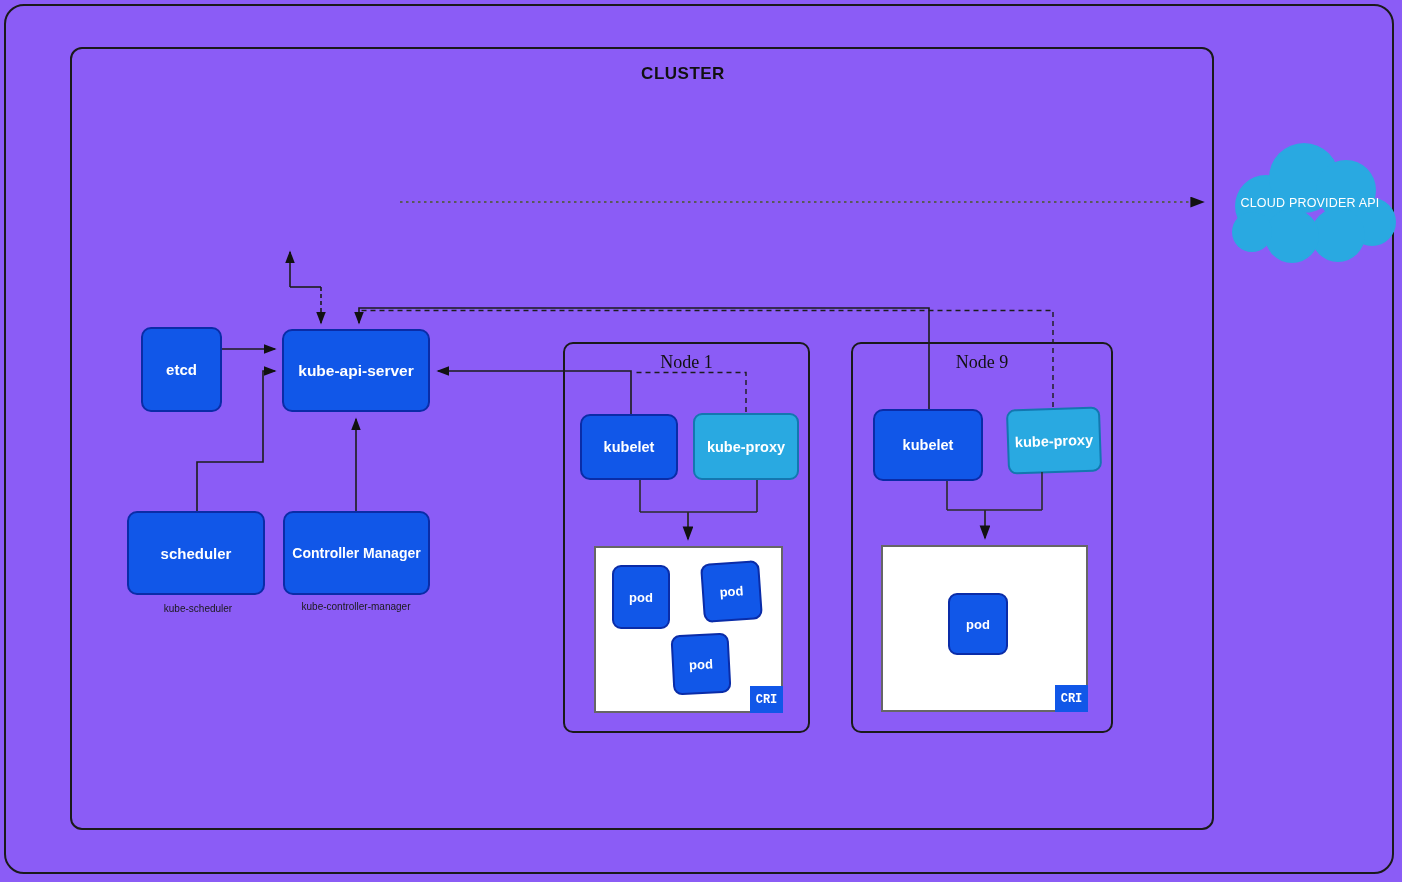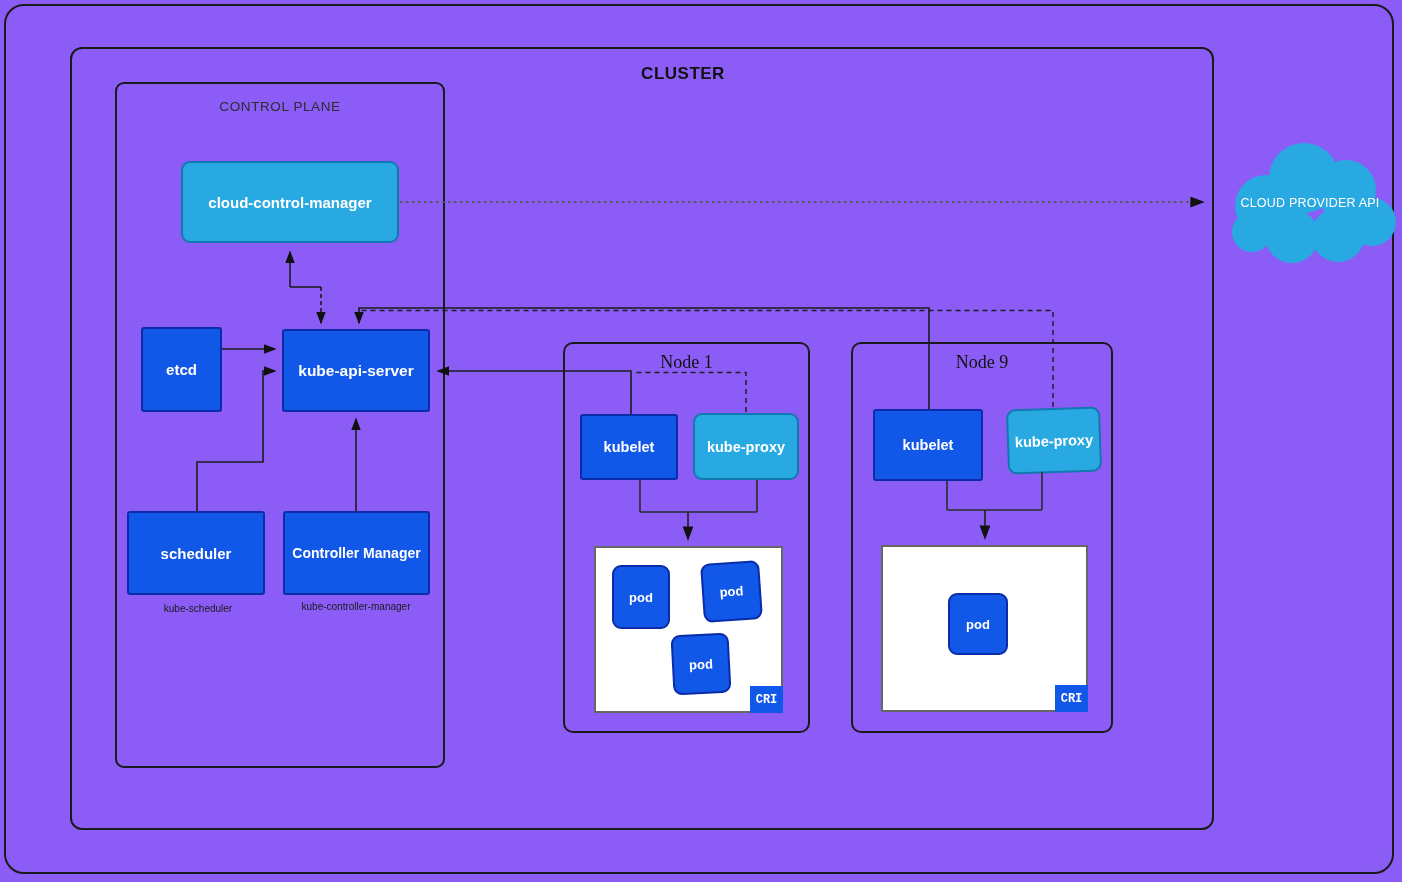--- a/index.html
+++ b/index.html
@@ -30,21 +30,21 @@
   .nodebox{
     position:absolute;border:2px solid var(--outline);border-radius:10px;box-sizing:border-box;background:transparent;
   }
   .node-title{
     position:absolute;left:50%;top:8px;transform:translateX(-50%);
     font-family:"Liberation Serif",serif;font-size:18px;color:var(--title-text);white-space:nowrap;
   }
   .blue-box{
     position:absolute;display:flex;align-items:center;justify-content:center;
     background:var(--primary-blue);border:2px solid var(--primary-blue-border);
-    border-radius:3px;box-sizing:border-box;color:#fff;font-weight:bold;text-align:center;
+    border-radius:10px;box-sizing:border-box;color:#fff;font-weight:bold;text-align:center;
   }
   .lightblue-box{
     position:absolute;display:flex;align-items:center;justify-content:center;
     background:var(--light-blue);border:2px solid var(--light-blue-border);
     border-radius:9px;box-sizing:border-box;color:#fff;font-weight:bold;text-align:center;
   }
   .caption{
     position:absolute;transform:translateX(-50%);font-size:10px;color:#1a1a1a;white-space:nowrap;
   }
   .pods-area{
@@ -70,25 +70,21 @@
 <body>
 
 <div class="canvas">
 
   <div class="outer-frame"></div>
 
   <div class="cluster-box">
     <div class="cluster-label">CLUSTER</div>
   </div>
 
-  <div class="control-plane">
-    <div class="control-plane-title">CONTROL PLANE</div>
-  </div>
 
-  <div class="lightblue-box" style="left:181px;top:161px;width:218px;height:82px;font-size:15px;">cloud-control-manager</div>
 
   <div class="blue-box" style="left:141px;top:327px;width:81px;height:85px;font-size:15px;">etcd</div>
 
   <div class="blue-box" style="left:282px;top:329px;width:148px;height:83px;font-size:15.5px;text-align:center;">kube-api-server</div>
 
   <div class="blue-box" style="left:283px;top:511px;width:147px;height:84px;font-size:14px;">Controller Manager</div>
 
   <div class="blue-box" style="left:127px;top:511px;width:138px;height:84px;font-size:15px;">scheduler</div>
 
   <div class="caption" style="left:198px;top:603px;">kube-scheduler</div>

